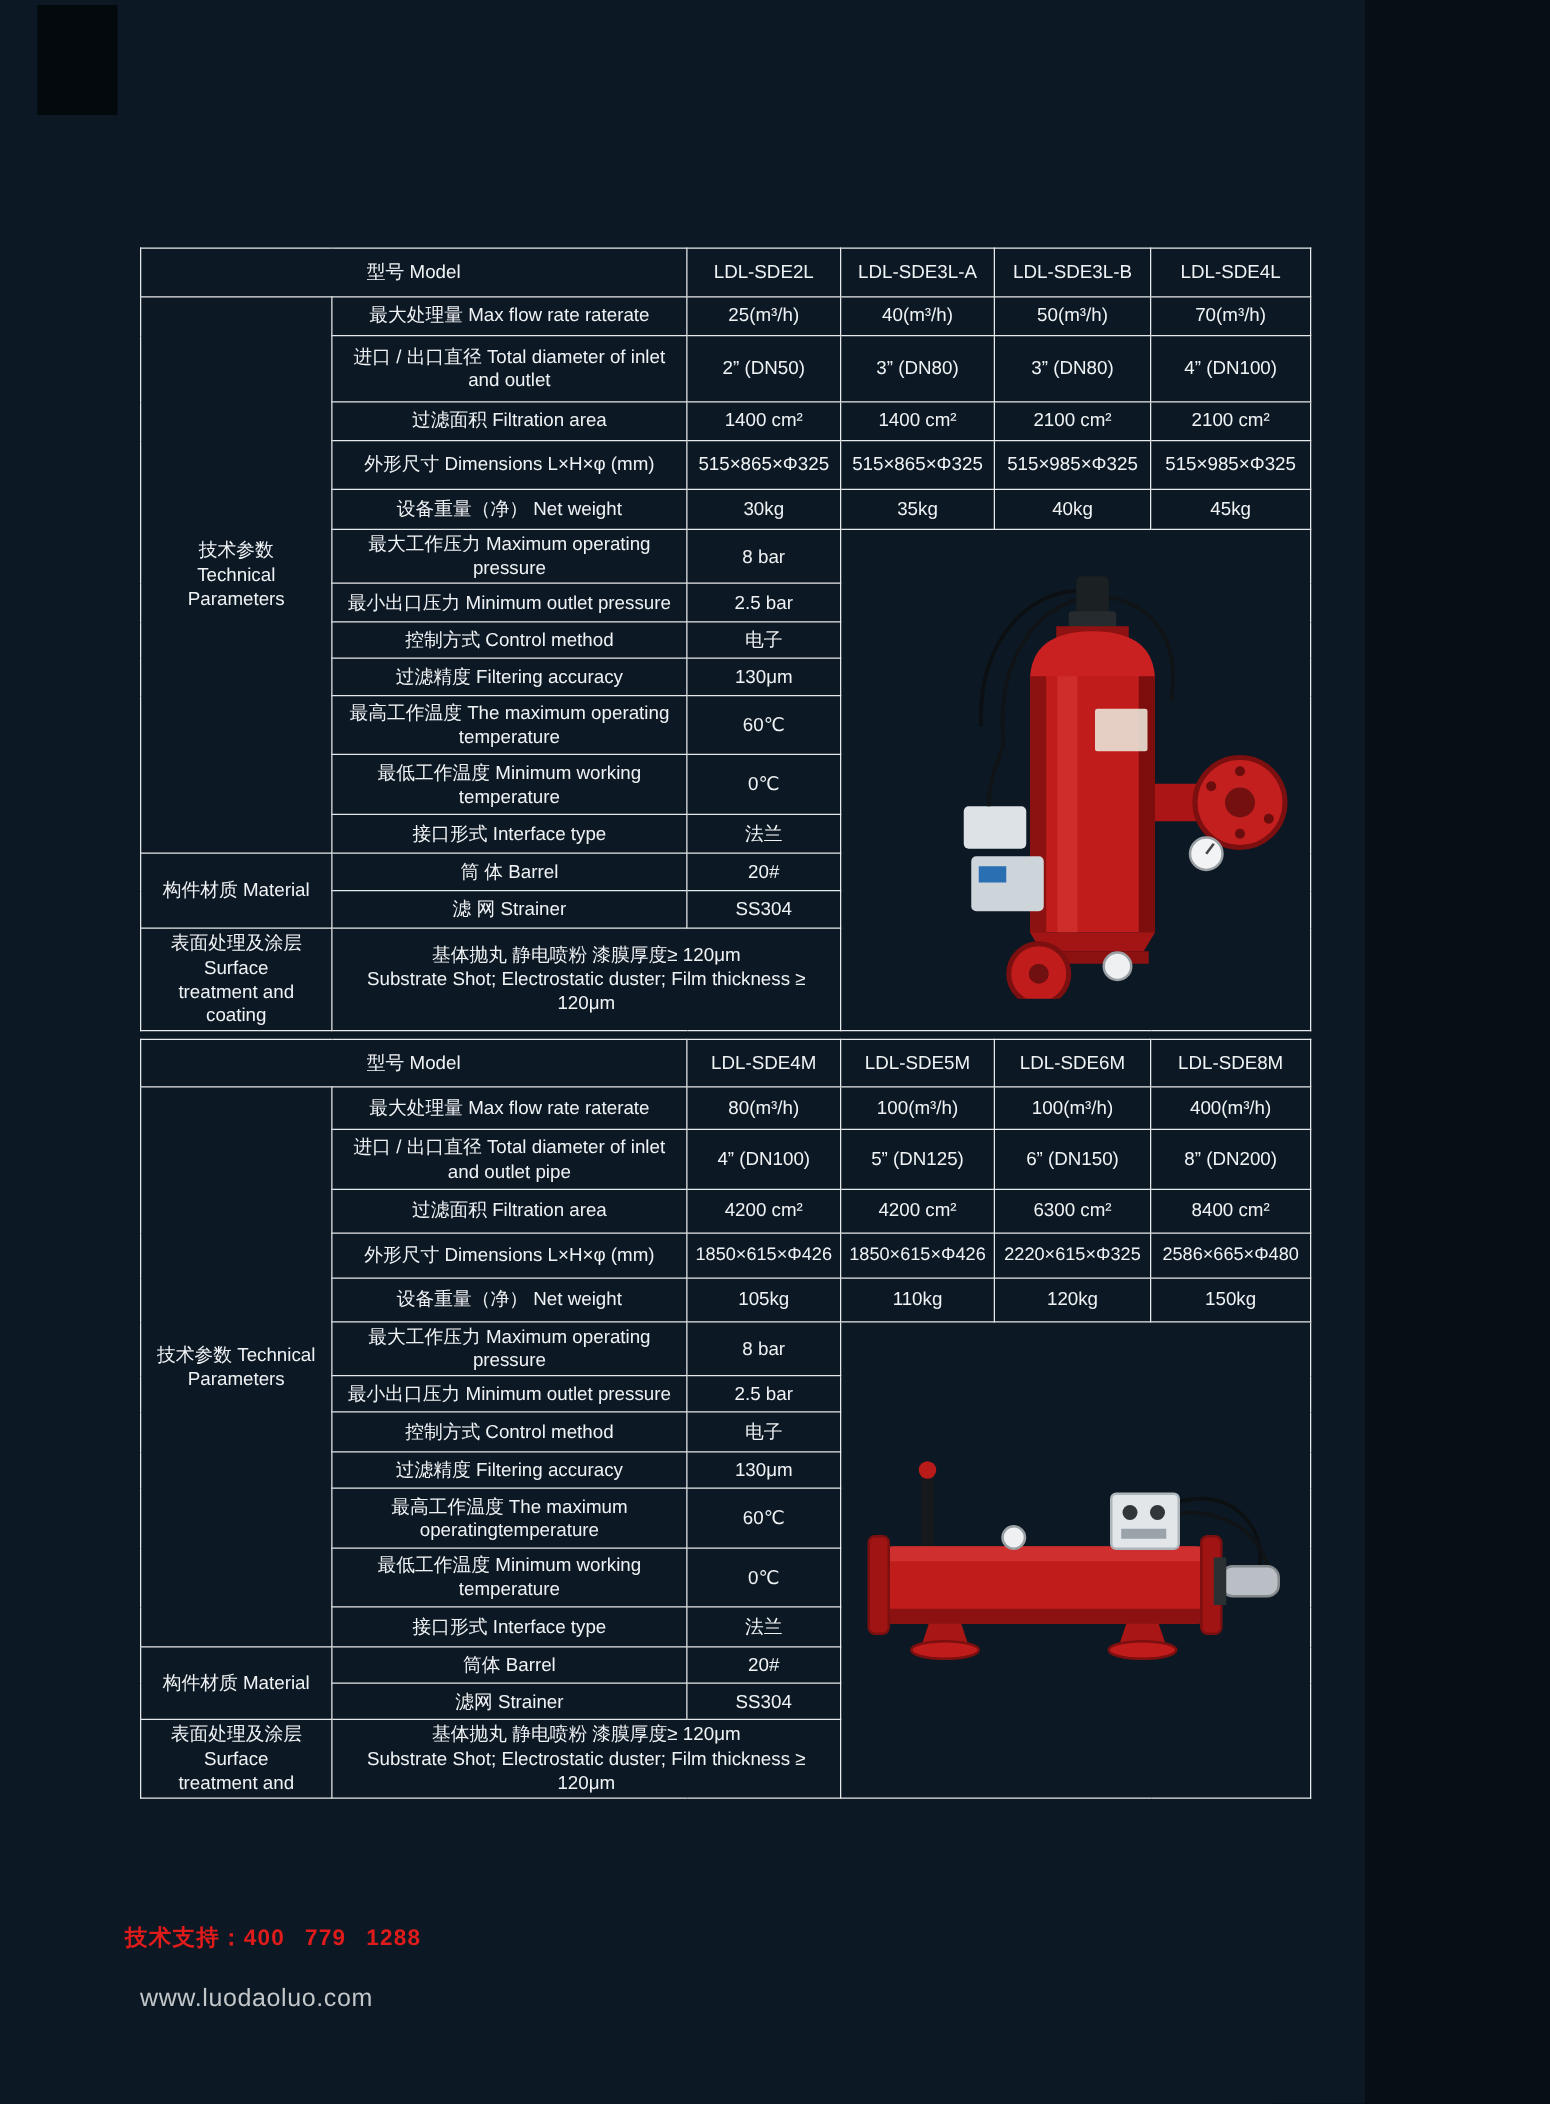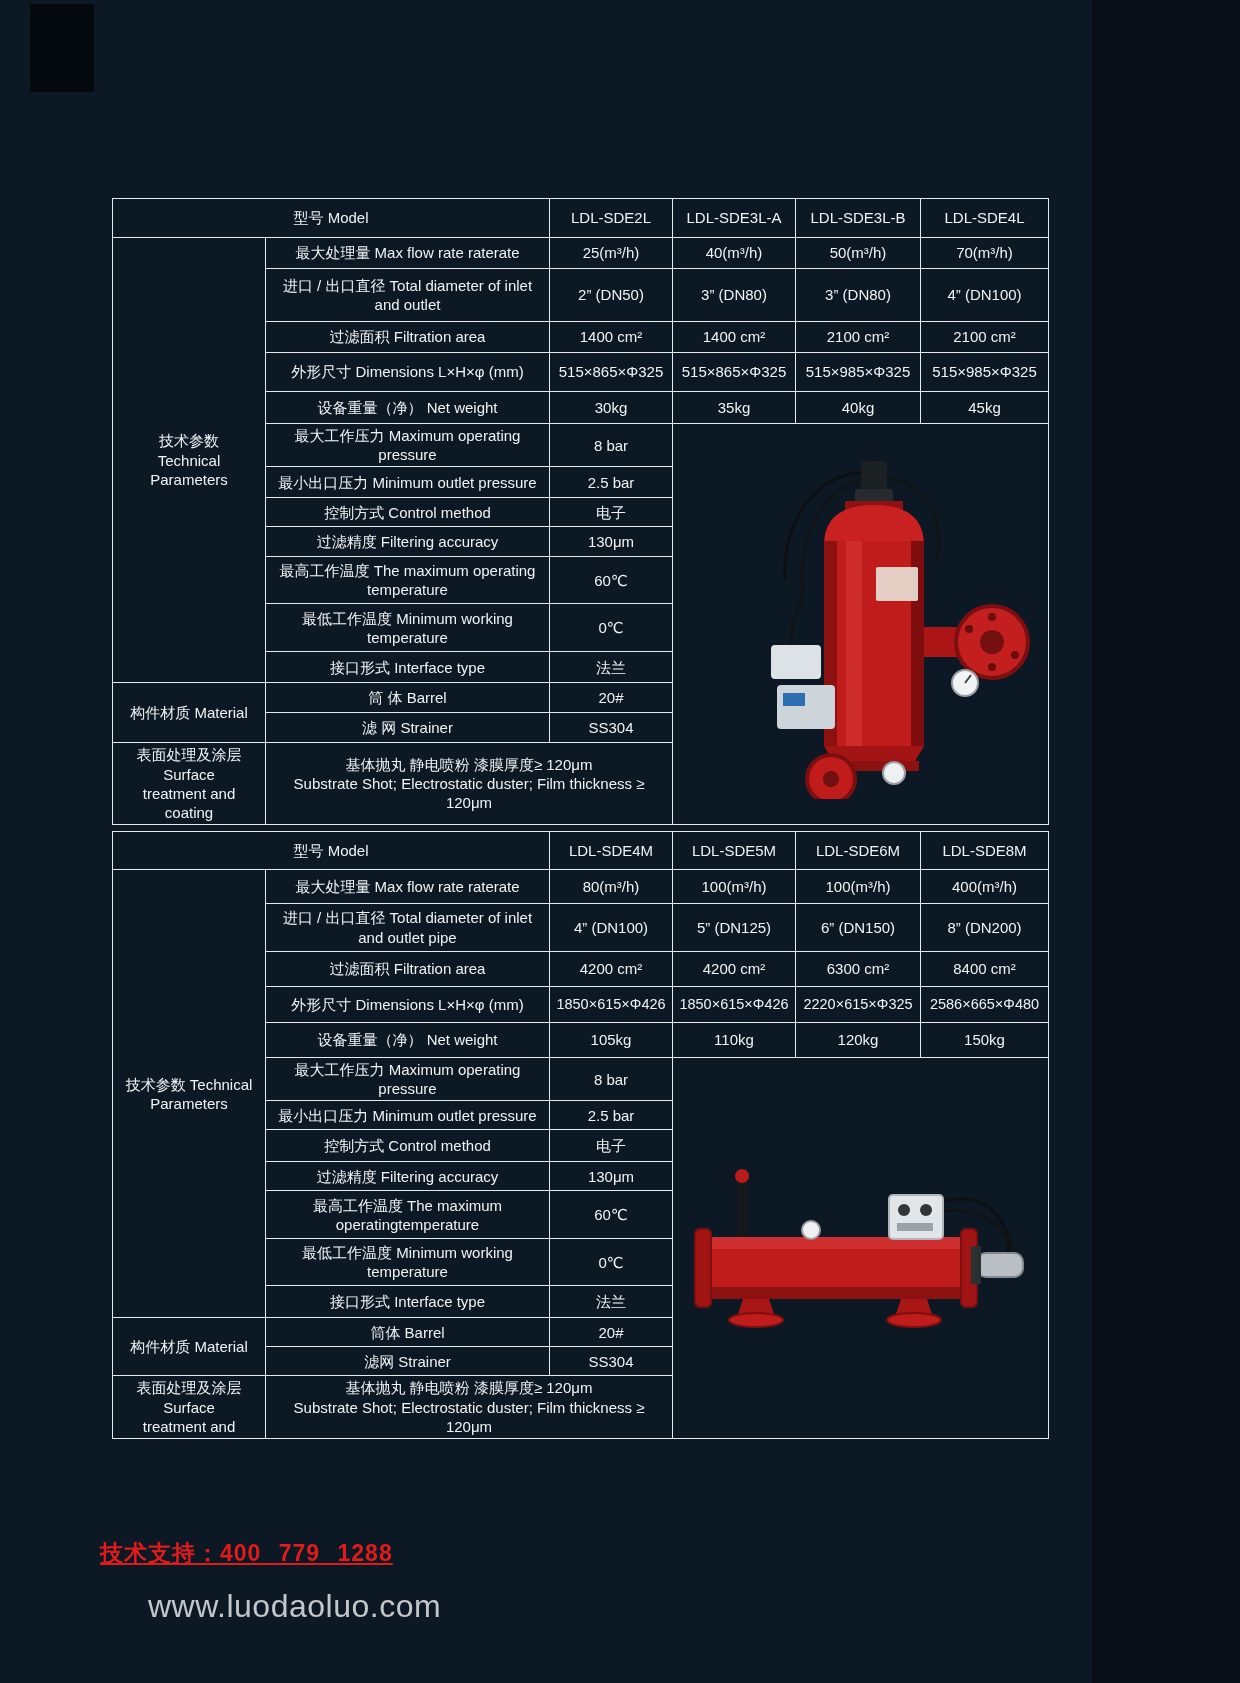--- a/index.html
+++ b/index.html
@@ -18,25 +18,25 @@
     text-align:center;vertical-align:middle;
     font-size:15px;line-height:1.28;
     padding:2px 6px;color:#f0f3f5;
     overflow:hidden;
   }
   td.group-cell{font-size:15px;}
   td.img-cell{padding:0;vertical-align:middle;}
   .two-line div{display:block;}
   .footer-support{
     position:absolute;left:100px;top:1538px;
-    color:#e01b1b;font-size:23px;font-weight:bold;letter-spacing:1px;word-spacing:10px;text-decoration:underline;
+    color:#e01b1b;font-size:18px;font-weight:bold;letter-spacing:1px;word-spacing:10px;
   }
   .footer-site{
     position:absolute;left:112px;top:1588px;
-    color:#c3c7ca;font-size:32px;letter-spacing:0.5px;margin-left:36px;
+    color:#c3c7ca;font-size:20px;letter-spacing:0.5px;
   }
   svg{display:block;margin:0 auto;}
 </style>
 </head>
 <body>
 
 <div class="page">
   <div class="corner-shade"></div>
 
   <table class="spec" style="left:112px;top:198px;">

